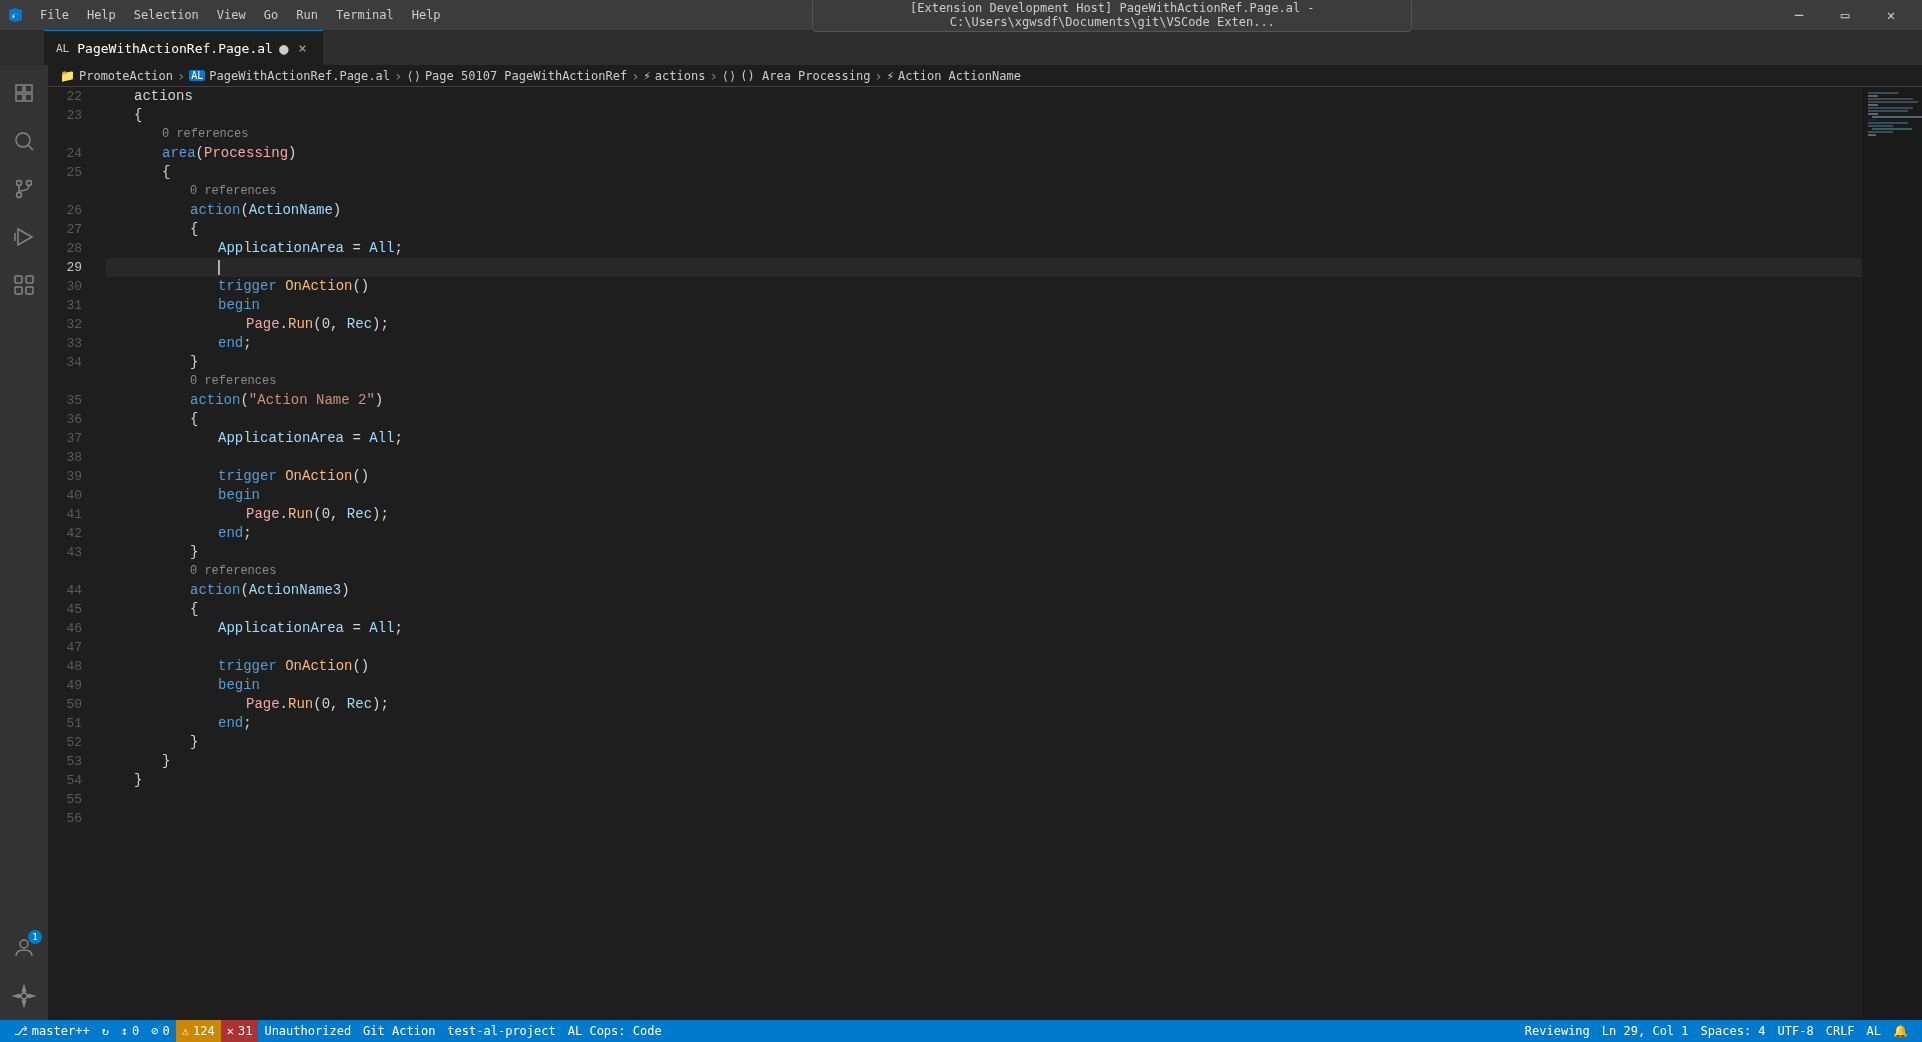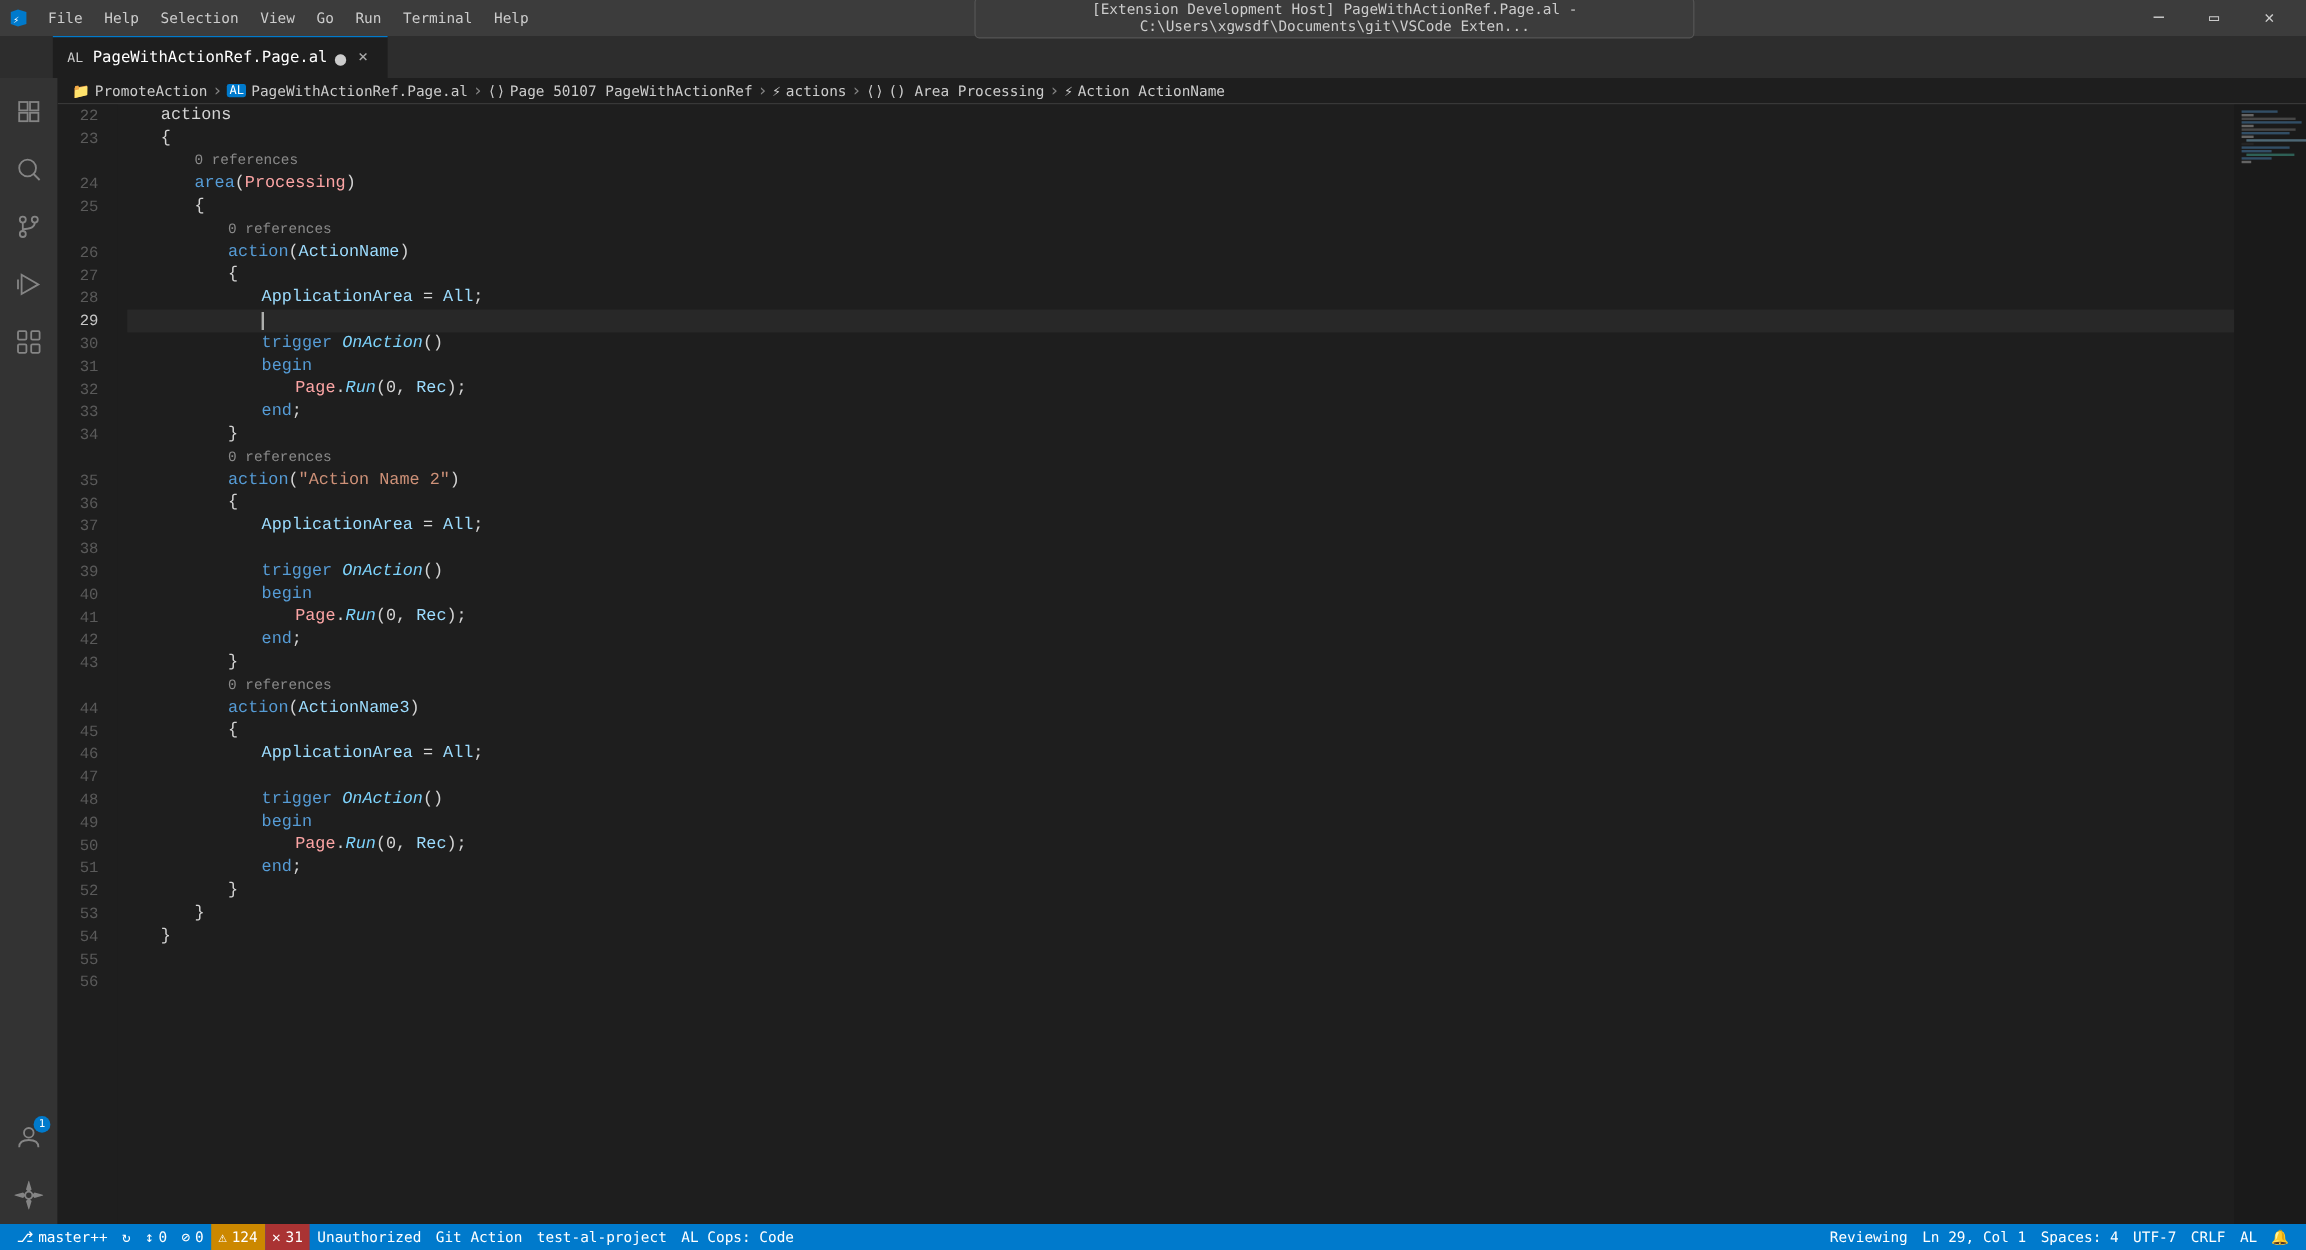--- a/index.html
+++ b/index.html
@@ -257,21 +257,21 @@
       vertical-align: middle;
       animation: blink 1s step-end infinite;
     }
     @keyframes blink {
       0%, 100% { opacity: 1; }
       50% { opacity: 0; }
     }
     .kw-keyword { color: #569cd6; }
     .kw-string { color: #ce9178; }
     .kw-type { color: #fca5a5; }
-    .kw-function { color: #7dd3fc; font-style: italic; }
+    .kw-function { color: #fdba74; }
     .kw-ref-count { color: #8a8a8a; font-size: 12px; }
     .kw-punct { color: #d4d4d4; }
     .kw-actions { color: #d4d4d4; }
     .kw-light-blue { color: #9cdcfe; }
 
     
     .status-bar {
       height: 22px;
       background: #007acc;
       display: flex;
@@ -698,21 +698,21 @@
     <div class="status-item">
       <span>Reviewing</span>
     </div>
     <div class="status-item">
       <span>Ln 29, Col 1</span>
     </div>
     <div class="status-item">
       <span>Spaces: 4</span>
     </div>
     <div class="status-item">
-      <span>UTF-7</span>
+      <span>UTF-8</span>
     </div>
     <div class="status-item">
       <span>CRLF</span>
     </div>
     <div class="status-item">
       <span>AL</span>
     </div>
     <div class="status-item">
       <span>🔔</span>
     </div>

